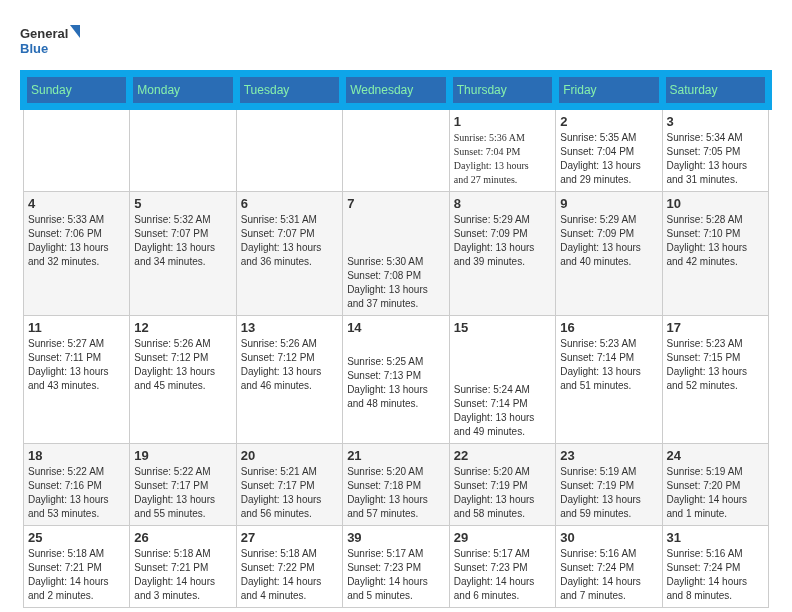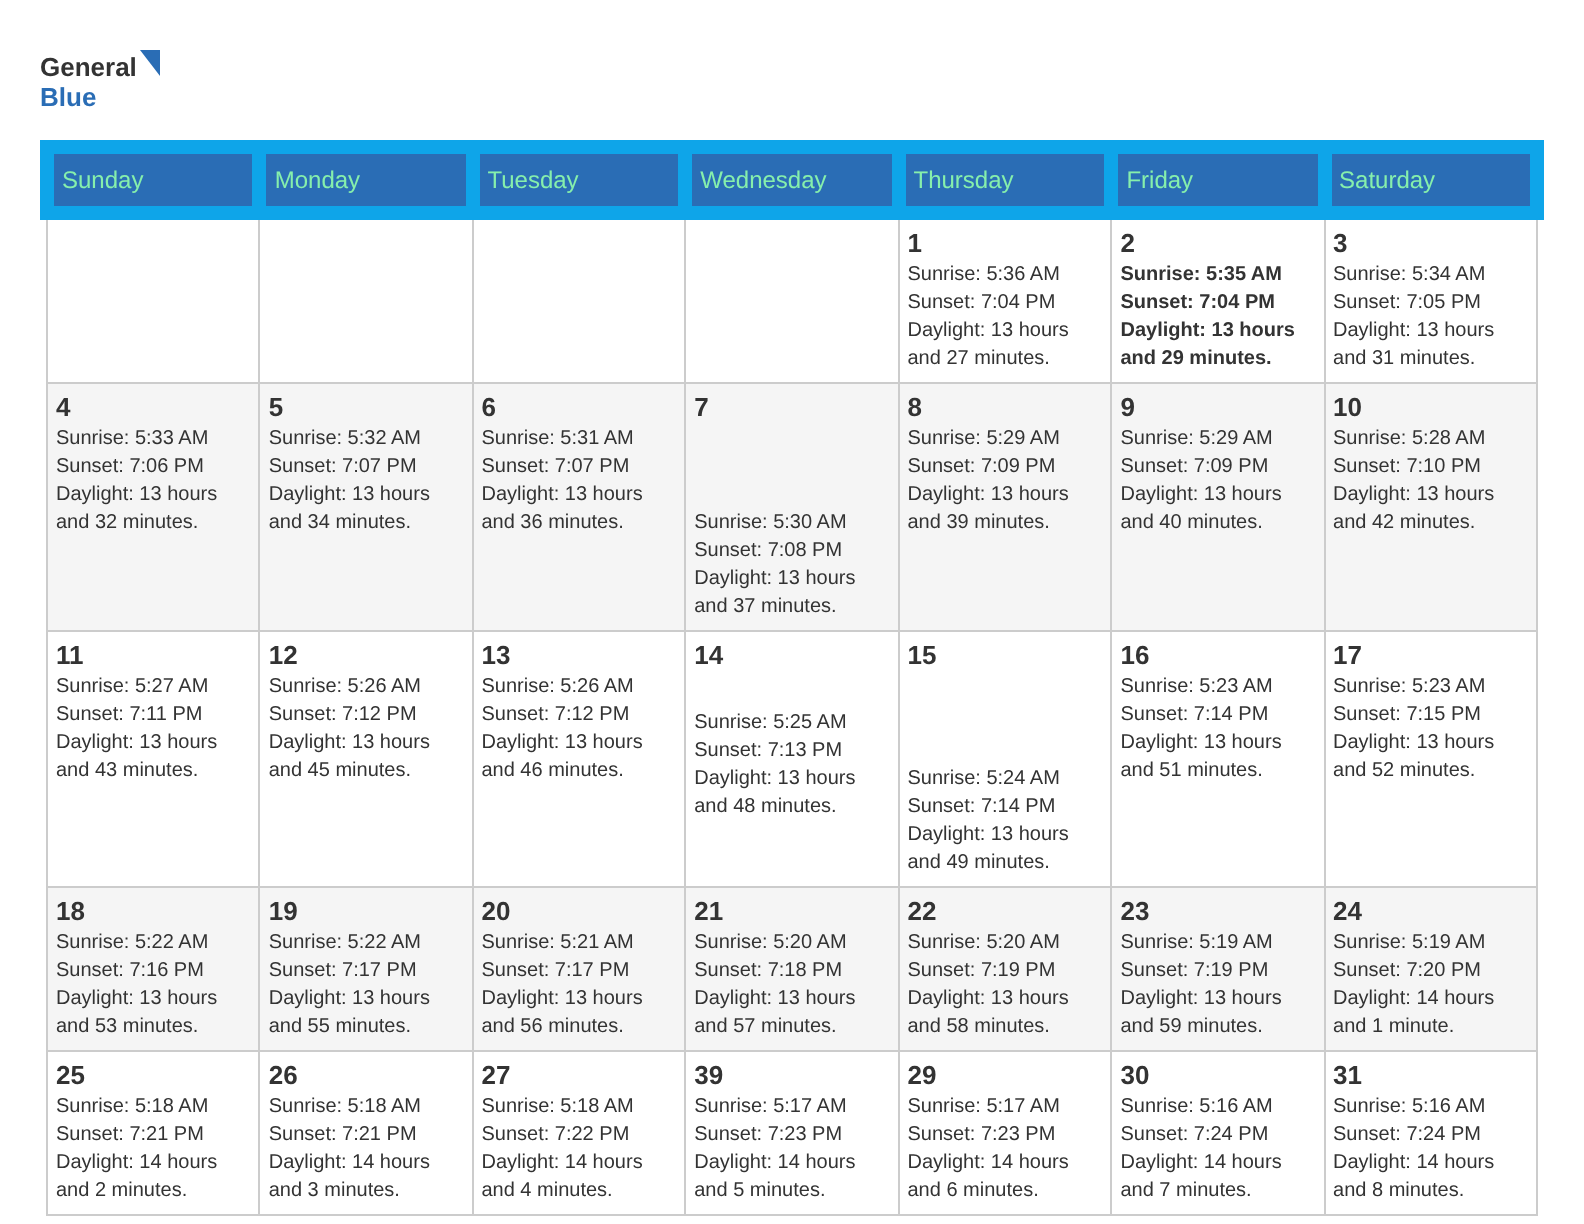--- a/index.html
+++ b/index.html
@@ -103,28 +103,28 @@
       </tr>
   </thead>
   <tbody id="calendar-body">
   <tr>
         <td class="empty-cell"></td>
         <td class="empty-cell"></td>
         <td class="empty-cell"></td>
         <td class="empty-cell"></td>
         <td>
           <div class="day-number">1</div>
-          <div class="day-info" style="white-space: pre-line;">Sunrise: 5:36 AM
+          <div class="day-info" style="white-space: pre-line; font-family: Liberation Serif, serif;">Sunrise: 5:36 AM
 Sunset: 7:04 PM
 Daylight: 13 hours
 and 27 minutes.</div>
         </td>
         <td>
           <div class="day-number">2</div>
-          <div class="day-info" style="white-space: pre-line; font-weight: bold;">Sunrise: 5:35 AM
+          <div class="day-info" style="white-space: pre-line;">Sunrise: 5:35 AM
 Sunset: 7:04 PM
 Daylight: 13 hours
 and 29 minutes.</div>
         </td>
         <td>
           <div class="day-number">3</div>
           <div class="day-info" style="white-space: pre-line;">Sunrise: 5:34 AM
 Sunset: 7:05 PM
 Daylight: 13 hours
 and 31 minutes.</div>

